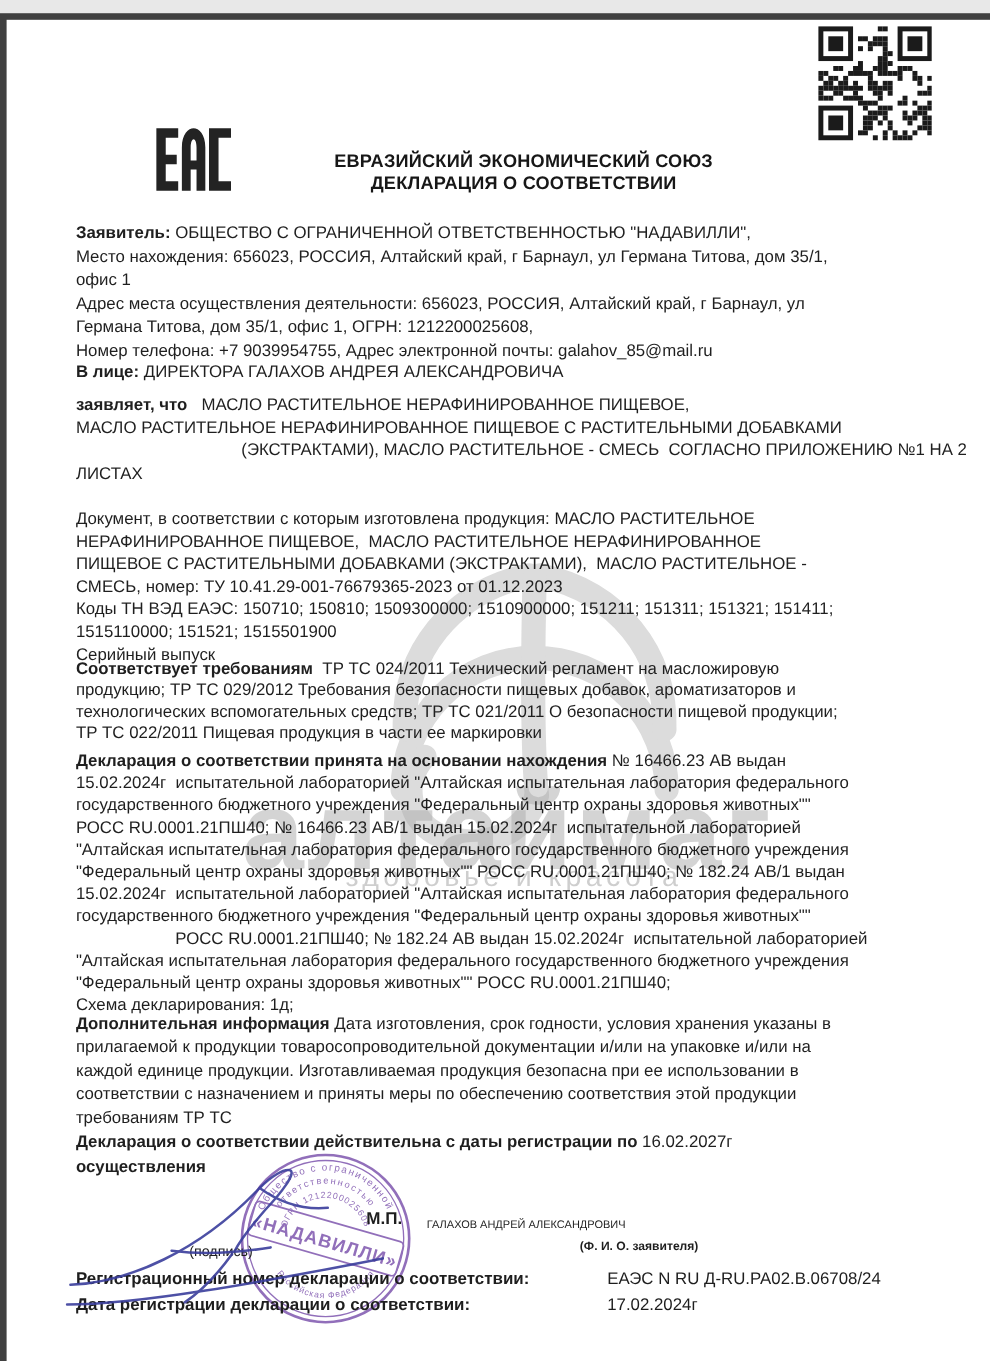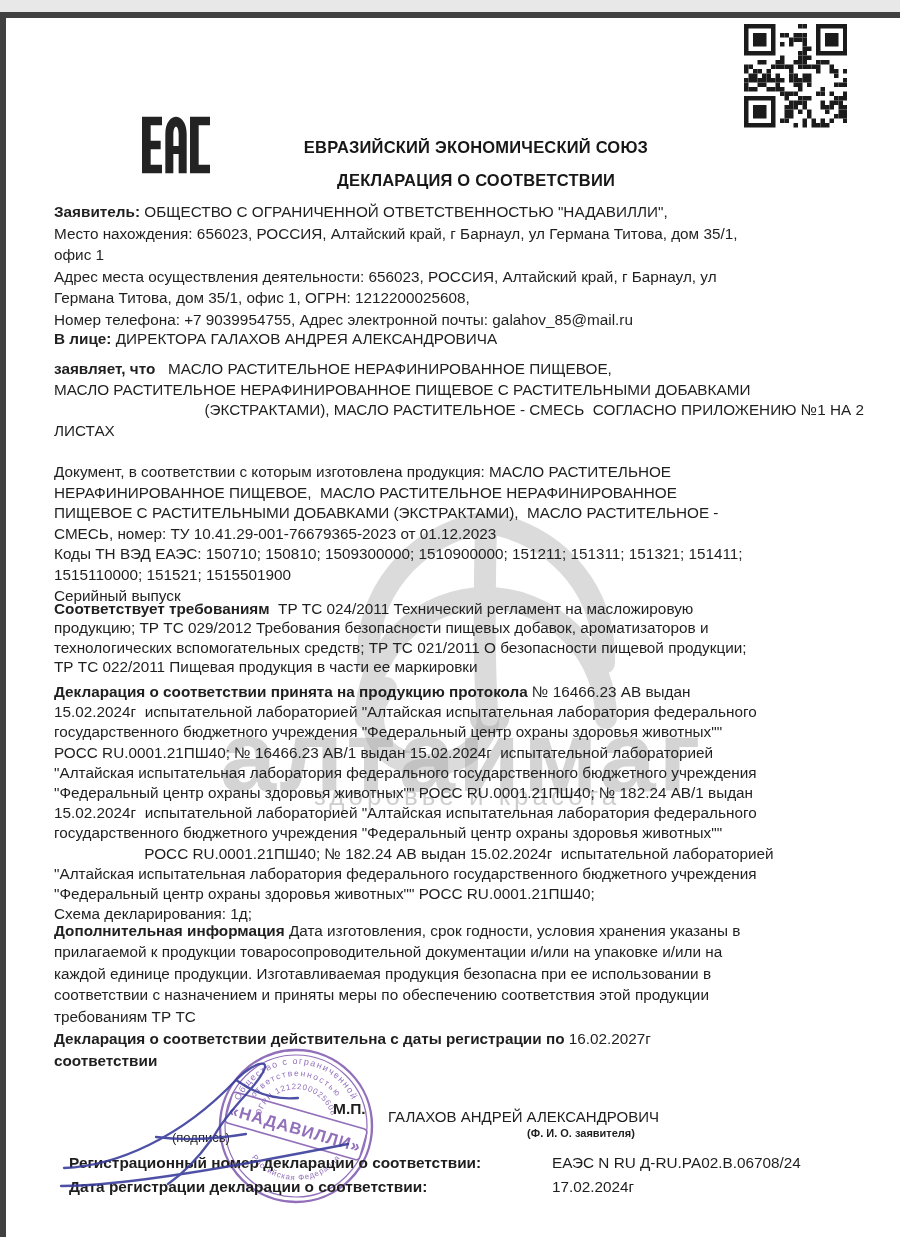--- a/index.html
+++ b/index.html
@@ -3,29 +3,29 @@
 <meta charset="utf-8">
 <style>
   html,body{margin:0;padding:0;background:#e8e8e8;}
   .page{
     position:relative;width:898px;height:1235px;margin:12px auto;
     background:#ffffff;border:6px solid #404040;overflow:hidden;
     font-family:"Liberation Sans",sans-serif;color:#1e1e1e;
   }
   .title{position:absolute;left:80px;width:780px;text-align:center;
     font-weight:bold;font-size:16.5px;color:#171717;letter-spacing:.2px;white-space:pre;}
-  .tline{position:absolute;left:48px;width:810px;font-size:15.3px;line-height:18px;
+  .tline{position:absolute;left:63px;width:810px;font-size:15.3px;line-height:18px;
     white-space:pre;color:#1f1f1f;}
   .tline .b{font-weight:bold;}
   .wm-big{position:absolute;left:214px;top:681px;font-size:101px;font-weight:bold;
     color:#9b9b9b;opacity:.42;letter-spacing:3px;white-space:pre;z-index:0;}
   .wm-sub{position:absolute;left:308px;top:763px;font-size:26px;color:#9f9f9f;
     opacity:.5;letter-spacing:4px;white-space:pre;z-index:0;}
   .mp{position:absolute;left:327px;top:1082px;font-weight:bold;font-size:15.5px;z-index:4;text-align:right;}
-  .fio-name{position:absolute;left:382px;top:1090px;font-size:15px;white-space:pre;z-index:4;}
+  .fio-name{position:absolute;left:382px;top:1090px;font-size:10px;white-space:pre;z-index:4;}
   .fio-cap{position:absolute;left:430px;top:1109px;width:290px;text-align:center;
     font-weight:bold;font-size:11px;white-space:pre;z-index:4;}
   .podpis{position:absolute;left:166px;top:1112px;font-size:13px;white-space:pre;z-index:4;}
   .f-label{position:absolute;left:63px;font-weight:bold;font-size:15.4px;white-space:pre;z-index:4;}
   .f-value{position:absolute;left:546px;font-size:15.3px;white-space:pre;z-index:4;}
   svg{position:absolute;}
   #blocks-layer{position:absolute;left:0;top:0;width:100%;height:100%;z-index:2;}
   #stamp-svg{z-index:3;}
   #sig-svg{z-index:5;pointer-events:none;}
   #leaf-svg,#eac-svg,#qr-svg{z-index:1;}
@@ -208,21 +208,21 @@
         <rect x="50.5" y="101" width="4.5" height="4.5" fill="#1b1b1b"></rect>
         <rect x="59.5" y="101" width="4.5" height="4.5" fill="#1b1b1b"></rect>
         <rect x="68.5" y="101" width="4.5" height="4.5" fill="#1b1b1b"></rect>
         <rect x="73" y="101" width="4.5" height="4.5" fill="#1b1b1b"></rect>
         <rect x="77.5" y="101" width="4.5" height="4.5" fill="#1b1b1b"></rect>
         <rect x="82" y="101" width="4.5" height="4.5" fill="#1b1b1b"></rect>
       </g>
   </svg>
 
   <div class="title" style="top:120px">ЕВРАЗИЙСКИЙ ЭКОНОМИЧЕСКИЙ СОЮЗ</div>
-  <div class="title" style="top:153px">ДЕКЛАРАЦИЯ О СООТВЕТСТВИИ</div>
+  <div class="title" style="top:140px">ДЕКЛАРАЦИЯ О СООТВЕТСТВИИ</div>
 
   <svg id="leaf-svg" style="left:320px;top:470px" width="330" height="310" viewBox="0 0 330 310">
     <g fill="none" stroke="#ababab" stroke-width="22" stroke-linecap="round" opacity="0.42">
       <path d="M40,230 A120,120 0 1,1 280,230"></path>
       <path d="M155,35 C85,50 40,105 42,175"></path>
       <path d="M165,35 C235,50 280,105 278,175"></path>
       <path d="M160,38 C158,120 158,190 162,235"></path>
       <path d="M162,235 C152,272 112,285 75,272 C45,260 38,222 60,200"></path>
     </g>
   </svg>
@@ -245,39 +245,39 @@
       <div class="tline" style="top: 465.6px;"><span>НЕРАФИНИРОВАННОЕ ПИЩЕВОЕ,  МАСЛО РАСТИТЕЛЬНОЕ НЕРАФИНИРОВАННОЕ</span></div>
       <div class="tline" style="top: 486.2px;"><span>ПИЩЕВОЕ С РАСТИТЕЛЬНЫМИ ДОБАВКАМИ (ЭКСТРАКТАМИ),  МАСЛО РАСТИТЕЛЬНОЕ -</span></div>
       <div class="tline" style="top: 506.8px;"><span>СМЕСЬ, номер: ТУ 10.41.29-001-76679365-2023 от 01.12.2023</span></div>
       <div class="tline" style="top: 527.4px;"><span>Коды ТН ВЭД ЕАЭС: 150710; 150810; 1509300000; 1510900000; 151211; 151311; 151321; 151411;</span></div>
       <div class="tline" style="top: 548px;"><span>1515110000; 151521; 1515501900</span></div>
       <div class="tline" style="top: 568.6px;"><span>Серийный выпуск</span></div>
       <div class="tline" style="top: 582px;"><span class="b">Соответствует требованиям</span><span>  ТР ТС 024/2011 Технический регламент на масложировую</span></div>
       <div class="tline" style="top: 601.3px;"><span>продукцию; ТР ТС 029/2012 Требования безопасности пищевых добавок, ароматизаторов и</span></div>
       <div class="tline" style="top: 620.6px;"><span>технологических вспомогательных средств; ТР ТС 021/2011 О безопасности пищевой продукции;</span></div>
       <div class="tline" style="top: 639.9px;"><span>ТР ТС 022/2011 Пищевая продукция в части ее маркировки</span></div>
-      <div class="tline" style="top: 665px;"><span class="b">Декларация о соответствии принята на продукцию протокола</span><span> № 16466.23 АВ выдан</span></div>
+      <div class="tline" style="top: 665px;"><span class="b">Декларация о соответствии принята на основании нахождения</span><span> № 16466.23 АВ выдан</span></div>
       <div class="tline" style="top: 685.2px;"><span>15.02.2024г  испытательной лабораторией "Алтайская испытательная лаборатория федерального</span></div>
       <div class="tline" style="top: 705.4px;"><span>государственного бюджетного учреждения "Федеральный центр охраны здоровья животных""</span></div>
       <div class="tline" style="top: 725.6px;"><span>РОСС RU.0001.21ПШ40; № 16466.23 АВ/1 выдан 15.02.2024г  испытательной лабораторией</span></div>
       <div class="tline" style="top: 745.8px;"><span>"Алтайская испытательная лаборатория федерального государственного бюджетного учреждения</span></div>
       <div class="tline" style="top: 766px;"><span>"Федеральный центр охраны здоровья животных"" РОСС RU.0001.21ПШ40; № 182.24 АВ/1 выдан</span></div>
       <div class="tline" style="top: 786.2px;"><span>15.02.2024г  испытательной лабораторией "Алтайская испытательная лаборатория федерального</span></div>
       <div class="tline" style="top: 806.4px;"><span>государственного бюджетного учреждения "Федеральный центр охраны здоровья животных""</span></div>
       <div class="tline" style="top: 826.6px; text-align: center;"><span>РОСС RU.0001.21ПШ40; № 182.24 АВ выдан 15.02.2024г  испытательной лабораторией</span></div>
       <div class="tline" style="top: 846.8px;"><span>"Алтайская испытательная лаборатория федерального государственного бюджетного учреждения</span></div>
       <div class="tline" style="top: 867px;"><span>"Федеральный центр охраны здоровья животных"" РОСС RU.0001.21ПШ40;</span></div>
       <div class="tline" style="top: 887.2px;"><span>Схема декларирования: 1д;</span></div>
       <div class="tline" style="top: 904px;"><span class="b">Дополнительная информация</span><span> Дата изготовления, срок годности, условия хранения указаны в</span></div>
       <div class="tline" style="top: 925.4px;"><span>прилагаемой к продукции товаросопроводительной документации и/или на упаковке и/или на</span></div>
       <div class="tline" style="top: 968.2px;"><span>соответствии с назначением и приняты меры по обеспечению соответствия этой продукции</span></div>
       <div class="tline" style="top: 946.8px;"><span>каждой единице продукции. Изготавливаемая продукция безопасна при ее использовании в</span></div>
       <div class="tline" style="top: 989.6px;"><span>требованиям ТР ТС</span></div>
       <div class="tline" style="top: 1012px;"><span class="b">Декларация о соответствии действительна с даты регистрации по</span><span> 16.02.2027г</span></div>
-      <div class="tline" style="top: 1033.5px;"><span class="b">соответствии</span></div>
+      <div class="tline" style="top: 1033.5px;"><span class="b">осуществления</span></div>
     </div>
 
   <div class="mp">М.П.</div>
   <div class="fio-name">ГАЛАХОВ АНДРЕЙ АЛЕКСАНДРОВИЧ</div>
   <div class="fio-cap">(Ф. И. О. заявителя)</div>
   <div class="podpis">(подпись)</div>
 
   <svg id="stamp-svg" style="left:200px;top:1026px" width="180" height="166" viewBox="0 0 180 166" opacity="0.82">
     <defs>
       <path id="arcT1" d="M28,82 A62,62 0 1,1 152,82"></path>

